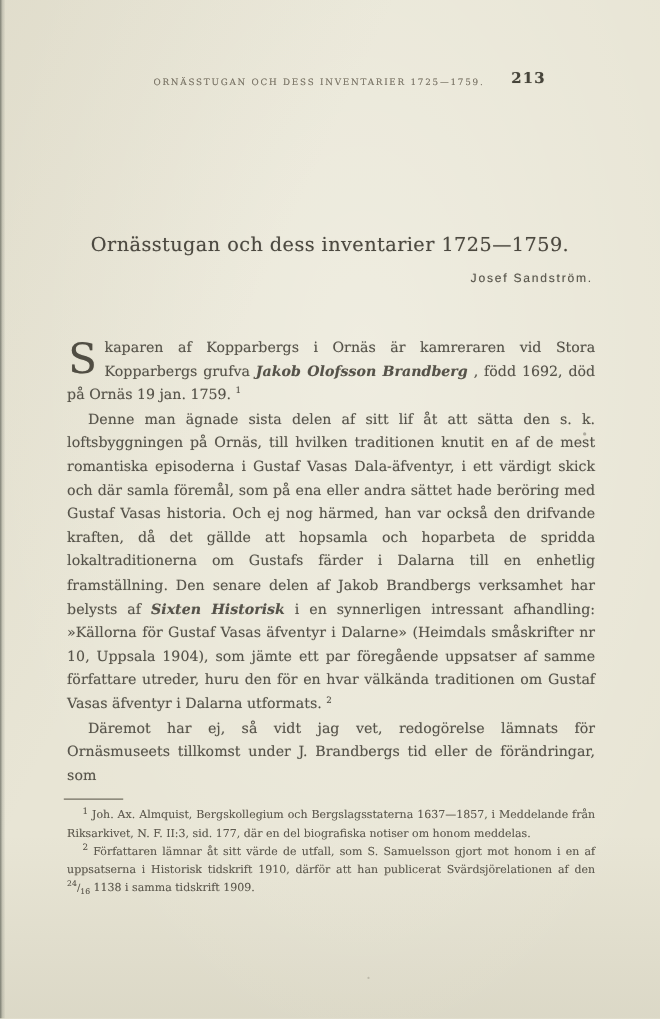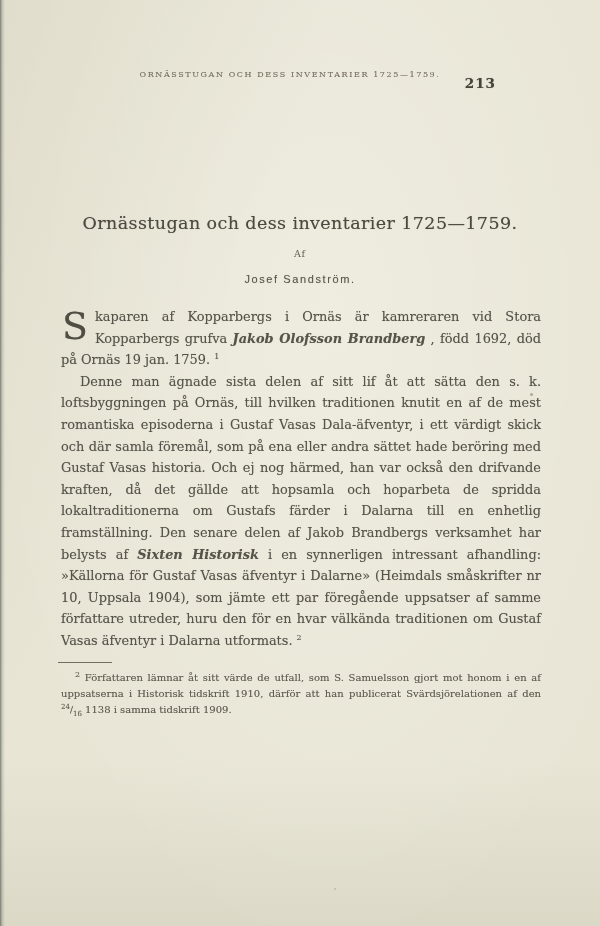--- a/index.html
+++ b/index.html
@@ -47,21 +47,21 @@
     margin-top: 70px;
     text-align: center;
     font-size: 8px;
     letter-spacing: 1.6px;
     color: #7d7769;
     text-shadow: 0 0 0.6px rgba(110,104,90,0.5);
     white-space: nowrap;
   }
   .page-number {
     position: absolute;
-    top: 75px; right: 104px;
+    top: 63px; right: 104px;
     font-size: 13.5px;
     font-weight: bold;
     letter-spacing: 1px;
     color: #46443a;
     text-shadow: 0 0 0.7px rgba(70,68,58,0.5);
   }
 
   
   .title-block {
     position: absolute;
@@ -84,20 +84,21 @@
     letter-spacing: 1px;
     color: #656152;
   }
   .author {
     margin-top: 14px;
     font-family: "Liberation Sans", sans-serif;
     font-size: 11px;
     letter-spacing: 1.6px;
     color: #5b584e;
     text-shadow: 0 0 0.7px rgba(91,88,78,0.45);
+    text-align: right;
   }
 
   
   .body-text {
     position: absolute;
     top: 306px; left: 61px; width: 480px;
     font-size: 12.9px;
     line-height: 21.6px;
     text-align: justify;
     color: #56534a;
@@ -147,45 +148,51 @@
   <div class="scan-speck speck-1"></div>
   <div class="scan-speck speck-2"></div>
 
   <div class="header">
     <span class="running-title">ORNÄSSTUGAN OCH DESS INVENTARIER 1725—1759.</span>
   </div>
   <span class="page-number">213</span>
 
   <div class="title-block">
     <h1 class="article-title">Ornässtugan och dess inventarier 1725—1759.</h1>
-    <div class="byline">Af</div>
     <div class="author">Josef Sandström.</div>
   </div>
 
   <div class="body-text">
 
     <p>
       <span class="dropcap">S</span>
       <span>kaparen af Kopparbergs i Ornäs är kamreraren vid Stora Kopparbergs grufva </span>
       <span class="it">Jakob Olofsson Brandberg</span>
       <span>, född 1692, död på Ornäs 19 jan. 1759.</span>
       <sup class="fn-ref">1</sup>
     </p>
 
     <p class="indent">
       <span>Denne man ägnade sista delen af sitt lif åt att sätta den s. k. loftsbyggningen på Ornäs, till hvilken traditionen knutit en af de mest romantiska episoderna i Gustaf Vasas Dala-äfventyr, i ett värdigt skick och där samla föremål, som på ena eller andra sättet hade beröring med Gustaf Vasas historia. Och ej nog härmed, han var också den drifvande kraften, då det gällde att hopsamla och hoparbeta de spridda lokaltraditionerna om Gustafs färder i Dalarna till en enhetlig framställning. Den senare delen af Jakob Brandbergs verksamhet har belysts af </span>
       <span class="it">Sixten Historisk</span>
       <span> i en synnerligen intressant afhandling: »Källorna för Gustaf Vasas äfventyr i Dalarne» (Heimdals småskrifter nr 10, Uppsala 1904), som jämte ett par föregående uppsatser af samme författare utreder, huru den för en hvar välkända traditionen om Gustaf Vasas äfventyr i Dalarna utformats.</span>
       <sup class="fn-ref">2</sup>
     </p>
 
+    <p class="indent">
+      <span>Däremot har ej, så vidt jag vet, redogörelse lämnats för Ornäsmuseets tillkomst under J. Brandbergs tid eller de förändringar, som</span>
+    </p>
 
     <hr class="footnote-rule">
 
     <div class="footnotes">
+      <p>
+        <sup class="fn-ref">1</sup>
+        <span>Joh. Ax. Almquist, Bergskollegium och Bergslagsstaterna 1637—1857, i Meddelande från Riksarkivet, N. F. II:3, sid. 177, där en del biografiska notiser om honom meddelas.</span>
+      </p>
       <p>
         <sup class="fn-ref">2</sup>
         <span>Författaren lämnar åt sitt värde de utfall, som S. Samuelsson gjort mot honom i en af uppsatserna i Historisk tidskrift 1910, därför att han publicerat Svärdsjörelationen af den </span><span class="frac-num">24</span><span class="frac-slash">/</span><span class="frac-den">16</span><span> 1138 i samma tidskrift 1909.</span>
       </p>
     </div>
 
   </div>
 
 </div>
 

